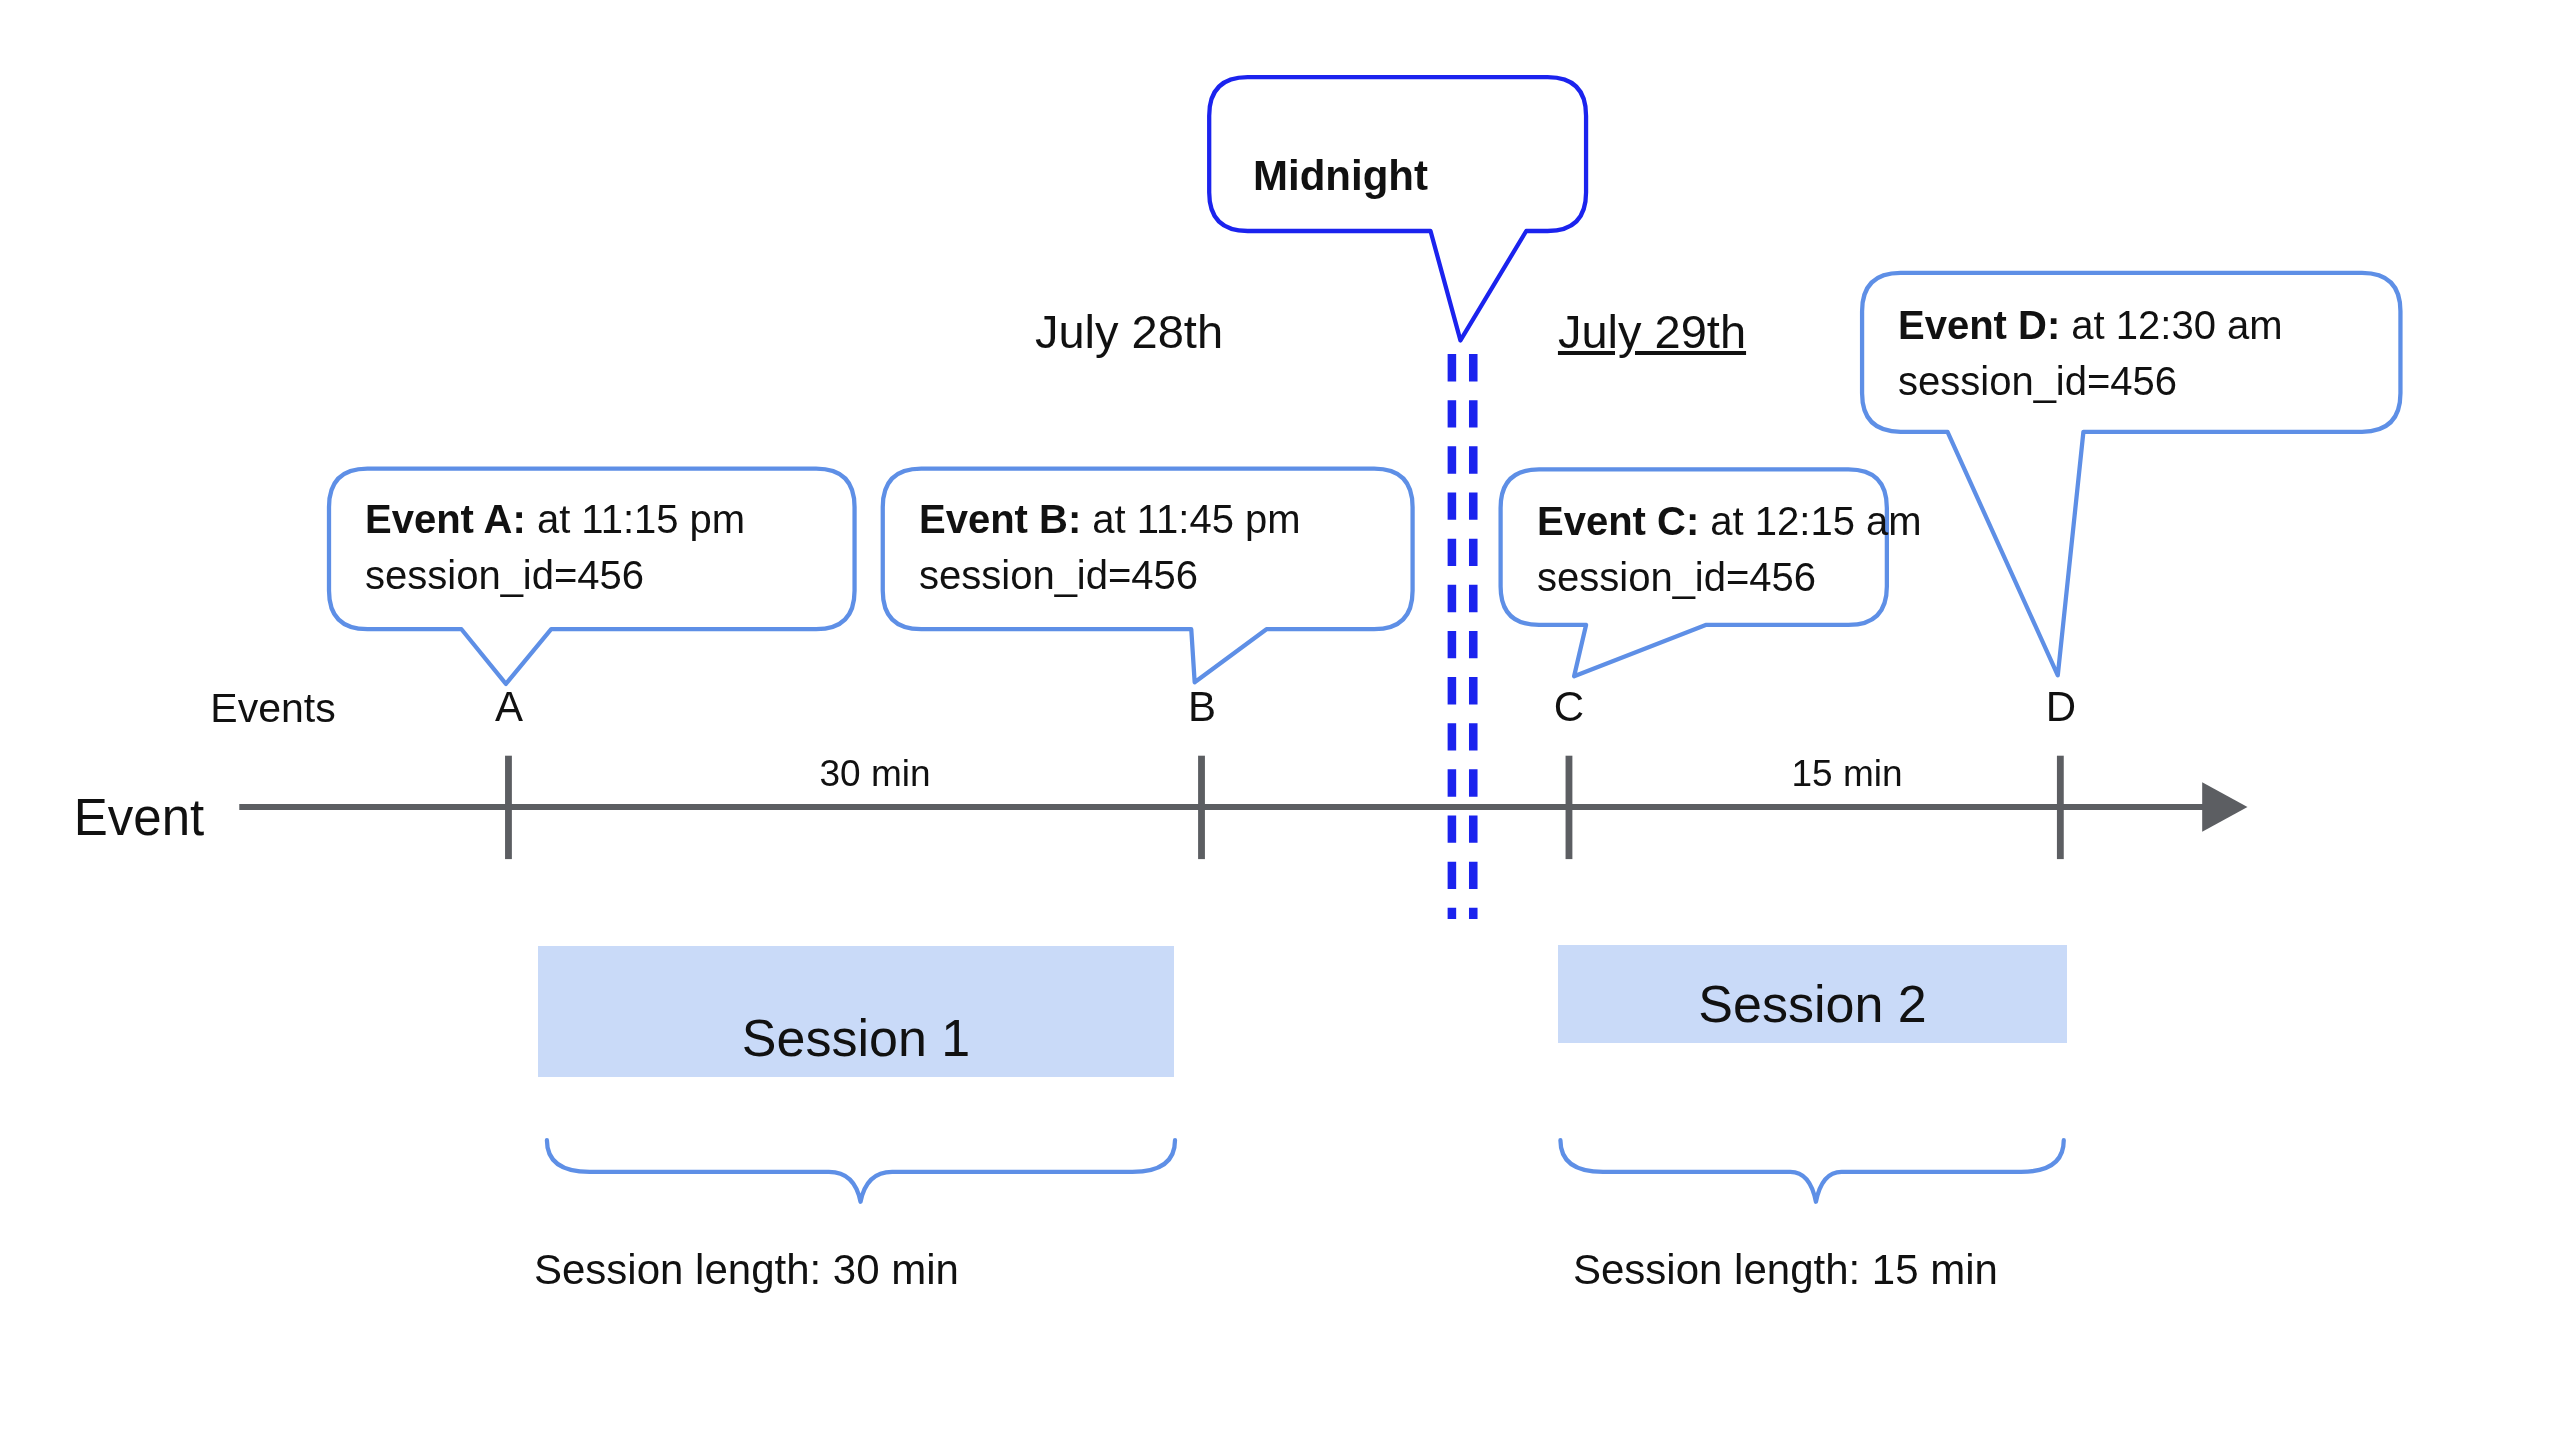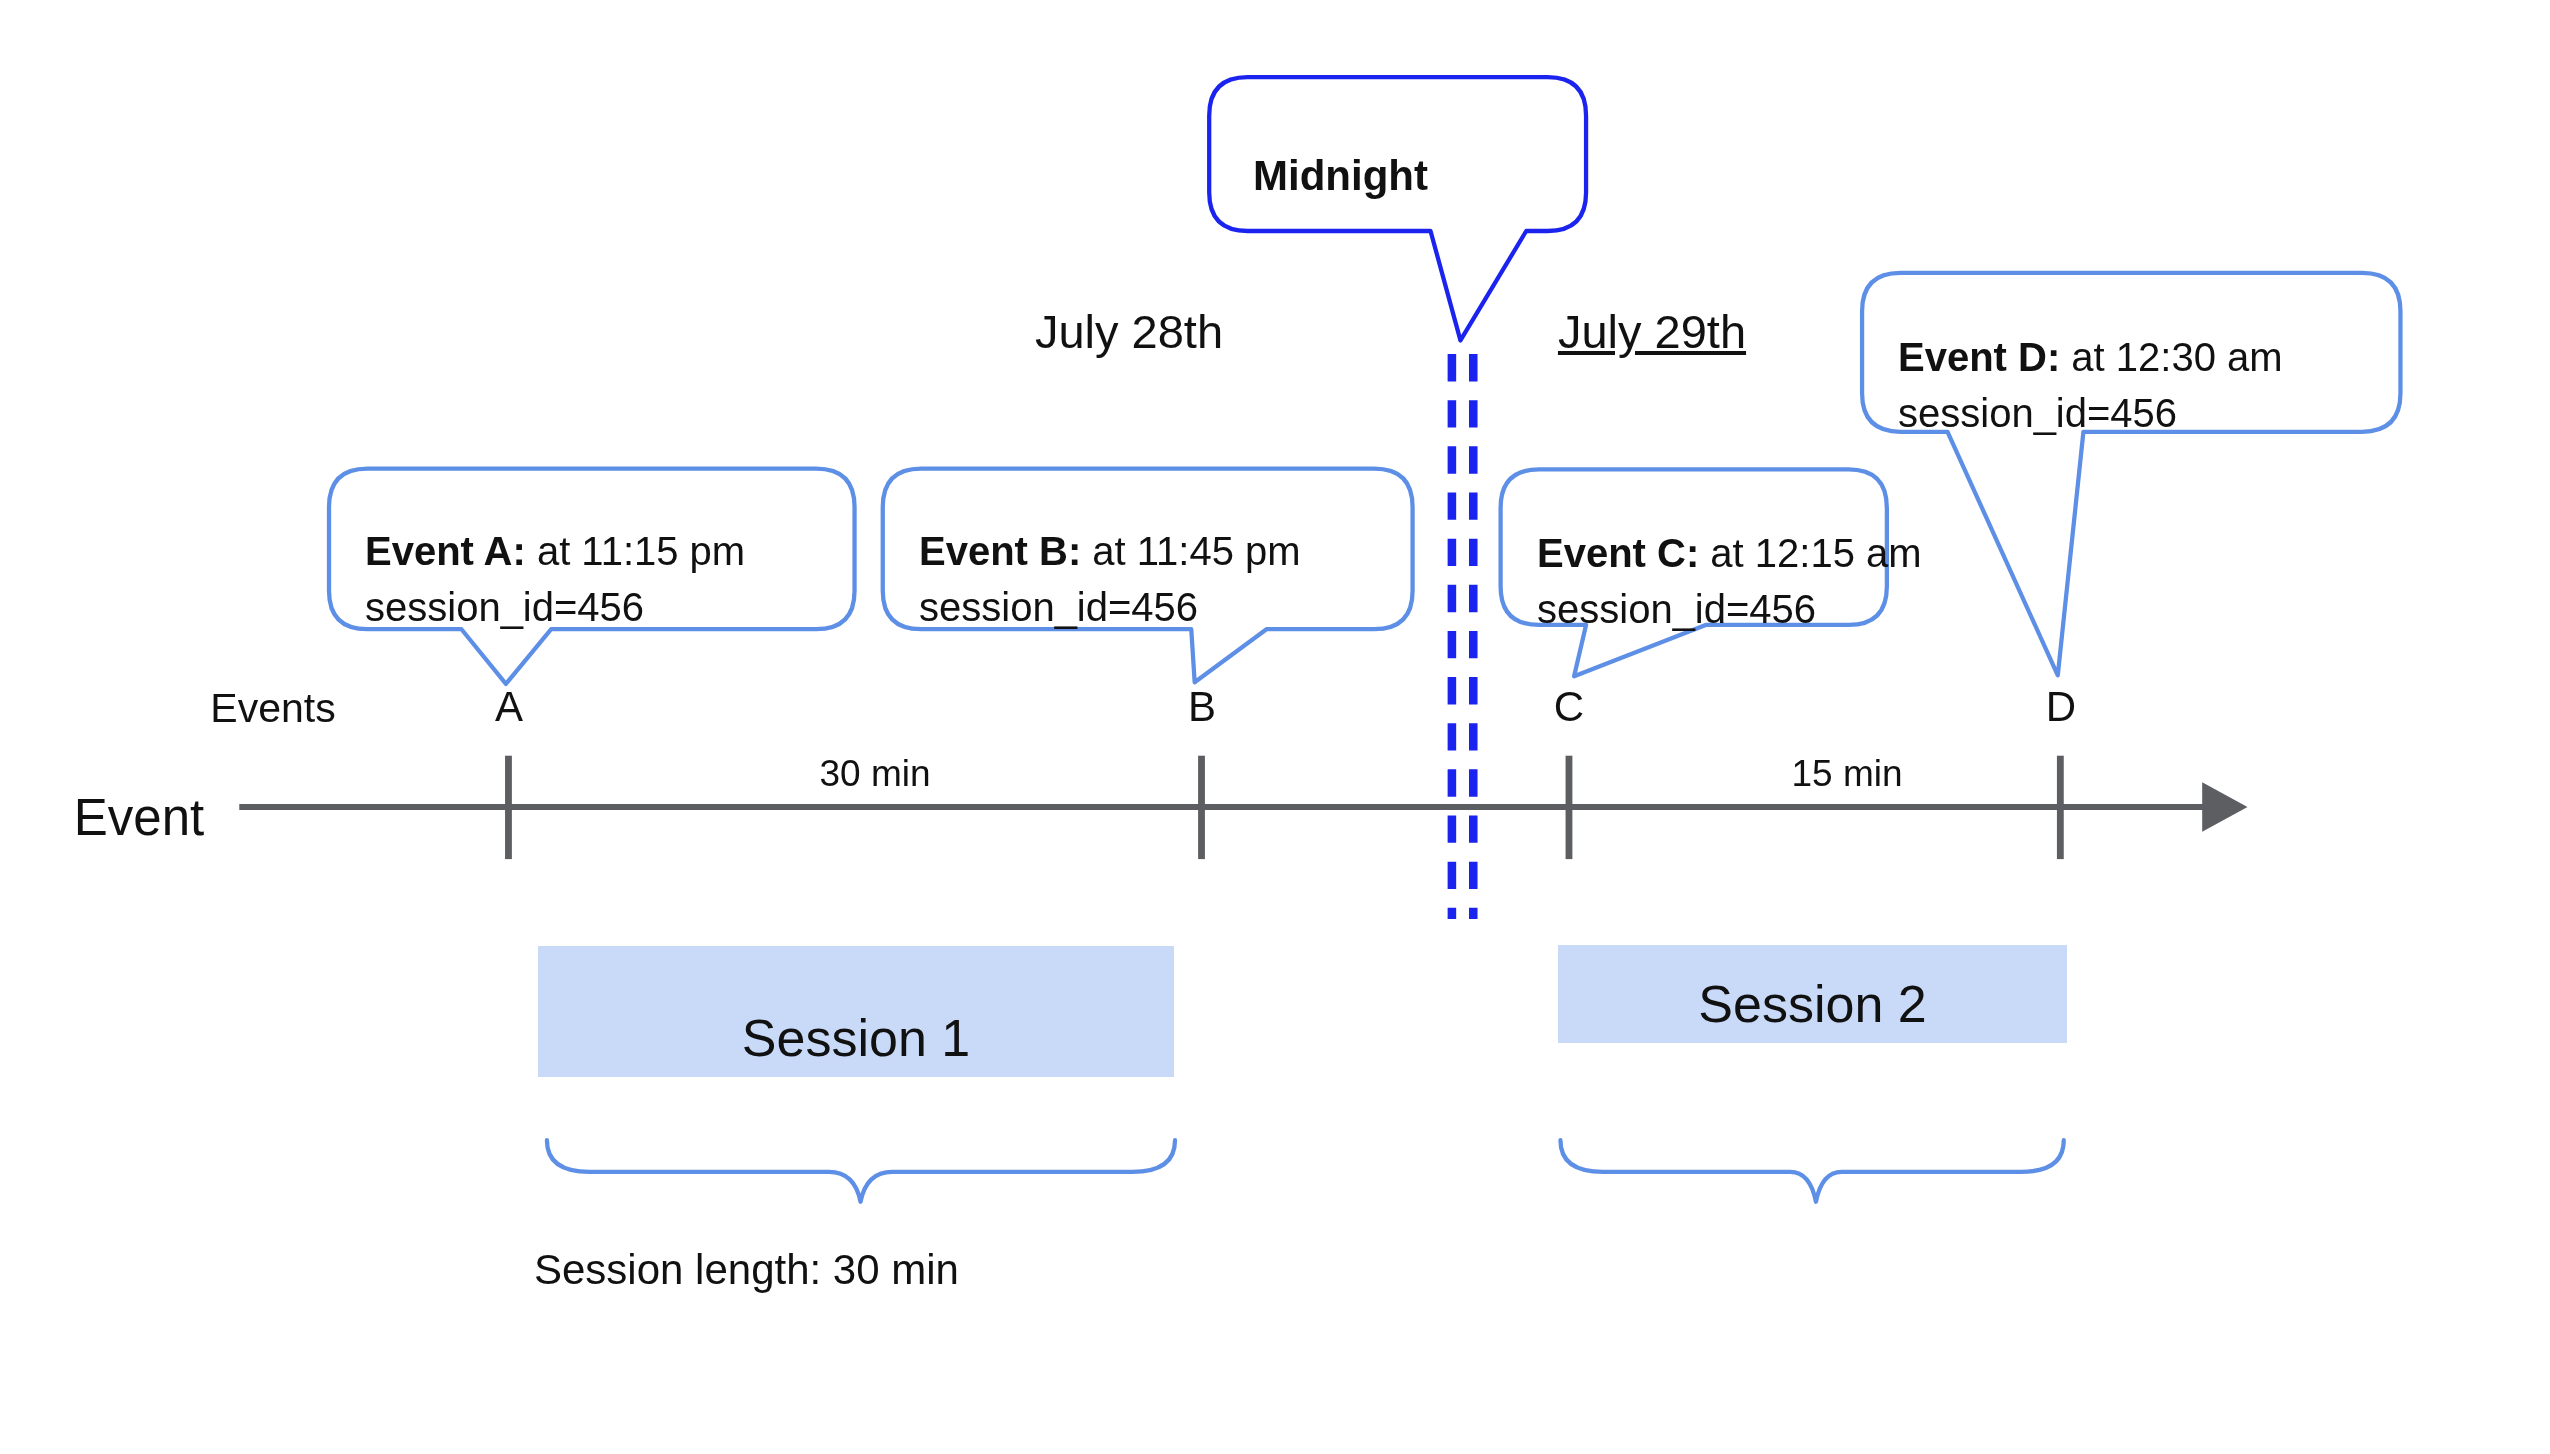--- a/index.html
+++ b/index.html
@@ -14,21 +14,21 @@
     width:2550px;height:1455px;background:#ffffff;position:relative;overflow:hidden;
     font-family:"Liberation Sans", sans-serif;color:var(--ink);
   }
   #stage{position:absolute;inset:0;}
   svg.layer{position:absolute;left:0;top:0;}
   .lbl{position:absolute;white-space:nowrap;color:var(--ink);}
   .ctr{transform:translateX(-50%);}
   .date{font-size:47px;line-height:51px;top:306px;}
   .axisletter{font-size:42px;line-height:44px;top:685px;}
   .interval{font-size:37px;line-height:41px;top:753px;margin-left:16px;}
-  .bubble-text{font-size:40px;line-height:56px;margin-top:32px;}
+  .bubble-text{font-size:40px;line-height:56px;}
   .bubble-text b{font-weight:bold;}
   .midnight-text{font-size:42px;line-height:50px;font-weight:bold;}
   .session-box{
     position:absolute;background:var(--session_fill);
     display:flex;justify-content:center;align-items:flex-end;
   }
   .session-box .session-label{font-size:52px;line-height:44px;padding-bottom:17px;text-align:right;}
   .session-length{font-size:42px;line-height:48px;top:1246px;}
   .callout{fill:#ffffff;stroke:var(--accent_blue);stroke-width:5;stroke-linejoin:round;}
   .callout-deep{fill:#ffffff;stroke:var(--deep_blue);stroke-width:5;stroke-linejoin:round;}
@@ -99,15 +99,16 @@
   <div class="lbl ctr interval" style="left:1831px;">15 min</div>
 
   <div class="session-box" style="left:538px;top:946px;width:636px;height:131px;">
     <span class="session-label">Session 1</span>
   </div>
   <div class="session-box" style="left:1558px;top:945px;width:509px;height:98px;">
     <span class="session-label">Session 2</span>
   </div>
 
   <div class="lbl session-length" style="left:534px;">Session length: 30 min</div>
+  <div class="lbl session-length" style="left:1573px;">Session length: 15 min</div>
 
 </div>
 
 
 </body></html>

